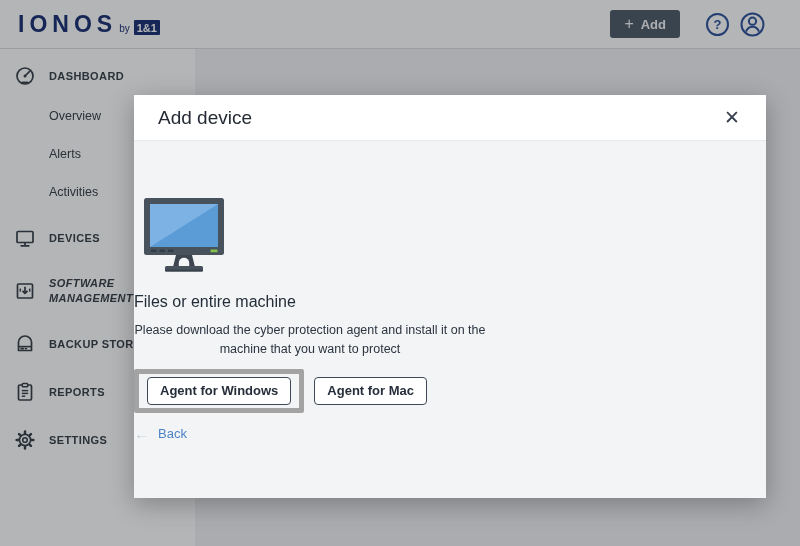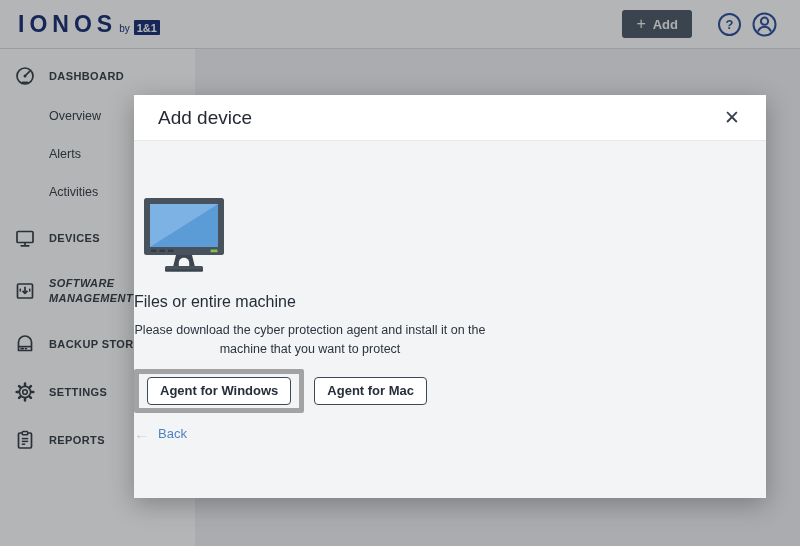--- a/index.html
+++ b/index.html
@@ -9,21 +9,21 @@
     background: #fff;
     overflow: hidden;
   }
   .app { position: relative; width: 800px; height: 546px; background: #fff; overflow: hidden; }
 
   
   .topbar {
     position: absolute; top: 0; left: 0; right: 0; height: 49px;
     background: #ffffff; border-bottom: 1px solid #dadde0;
     display: flex; align-items: center; justify-content: space-between;
-    padding: 0 22px 0 18px; z-index: 2;
+    padding: 0 34px 0 18px; z-index: 2;
   }
   .logo { display: flex; align-items: baseline; cursor: default; }
   .logo-main {
     font-size: 23px; font-weight: 700; letter-spacing: 5px;
     color: #1e3377; line-height: 1;
   }
   .logo-by { font-size: 10px; color: #1e3377; margin-left: 2px; margin-right: 4px; }
   .logo-badge {
     font-size: 11px; font-weight: 700; color: #ffffff;
     background: #1e3377; padding: 2px 3px 1px 3px; border-radius: 1px;
@@ -202,20 +202,33 @@
     <div class="nav-item group-gap">
       <span class="nav-icon">
         <svg width="22" height="22" viewBox="0 0 22 22">
           <path d="M4.5,17.5 v-8.5 a6.5,6 0 0 1 13,0 v8.5 z" fill="none" stroke="#3a434c" stroke-width="1.7" stroke-linejoin="round"></path>
           <line x1="4.5" y1="13.6" x2="17.5" y2="13.6" stroke="#3a434c" stroke-width="1.6"></line>
           <line x1="7" y1="15.6" x2="9.4" y2="15.6" stroke="#3a434c" stroke-width="1.6" stroke-linecap="round"></line>
           <line x1="11.4" y1="15.6" x2="12.4" y2="15.6" stroke="#3a434c" stroke-width="1.6" stroke-linecap="round"></line>
         </svg>
       </span>
       <span class="nav-label">BACKUP STORAGE</span>
+    </div>
+
+    <div class="nav-item group-gap">
+      <span class="nav-icon">
+        <svg width="22" height="22" viewBox="0 0 22 22">
+          <rect x="4.5" y="4" width="13" height="15" rx="1.2" fill="none" stroke="#3a434c" stroke-width="1.7"></rect>
+          <rect x="8.3" y="2.4" width="5.4" height="3.4" rx="0.8" fill="#ffffff" stroke="#3a434c" stroke-width="1.5"></rect>
+          <line x1="7.8" y1="9.6" x2="14.2" y2="9.6" stroke="#3a434c" stroke-width="1.5"></line>
+          <line x1="7.8" y1="12.4" x2="14.2" y2="12.4" stroke="#3a434c" stroke-width="1.5"></line>
+          <line x1="7.8" y1="15.2" x2="11.2" y2="15.2" stroke="#3a434c" stroke-width="1.5"></line>
+        </svg>
+      </span>
+      <span class="nav-label">REPORTS</span>
     </div>
 
     <div class="nav-item group-gap">
       <span class="nav-icon">
         <svg width="22" height="22" viewBox="0 0 22 22">
           <g stroke="#3a434c">
             <circle cx="11" cy="11" r="5.6" fill="none" stroke-width="1.7"></circle>
             <circle cx="11" cy="11" r="2.3" fill="none" stroke-width="1.6"></circle>
             <g stroke-width="2.5" stroke-linecap="round">
               <line x1="11" y1="2.6" x2="11" y2="4.6"></line>
@@ -226,33 +239,20 @@
               <line x1="11" y1="2.6" x2="11" y2="4.6" transform="rotate(225 11 11)"></line>
               <line x1="11" y1="2.6" x2="11" y2="4.6" transform="rotate(270 11 11)"></line>
               <line x1="11" y1="2.6" x2="11" y2="4.6" transform="rotate(315 11 11)"></line>
             </g>
           </g>
         </svg>
       </span>
       <span class="nav-label">SETTINGS</span>
     </div>
 
-    <div class="nav-item group-gap">
-      <span class="nav-icon">
-        <svg width="22" height="22" viewBox="0 0 22 22">
-          <rect x="4.5" y="4" width="13" height="15" rx="1.2" fill="none" stroke="#3a434c" stroke-width="1.7"></rect>
-          <rect x="8.3" y="2.4" width="5.4" height="3.4" rx="0.8" fill="#ffffff" stroke="#3a434c" stroke-width="1.5"></rect>
-          <line x1="7.8" y1="9.6" x2="14.2" y2="9.6" stroke="#3a434c" stroke-width="1.5"></line>
-          <line x1="7.8" y1="12.4" x2="14.2" y2="12.4" stroke="#3a434c" stroke-width="1.5"></line>
-          <line x1="7.8" y1="15.2" x2="11.2" y2="15.2" stroke="#3a434c" stroke-width="1.5"></line>
-        </svg>
-      </span>
-      <span class="nav-label">REPORTS</span>
-    </div>
-
   </div>
 
   <div class="content"></div>
 
   <div class="overlay"></div>
 
   <div class="modal">
     <div class="modal-header">
       <div class="modal-title">Add device</div>
       <div class="modal-close">✕</div>

